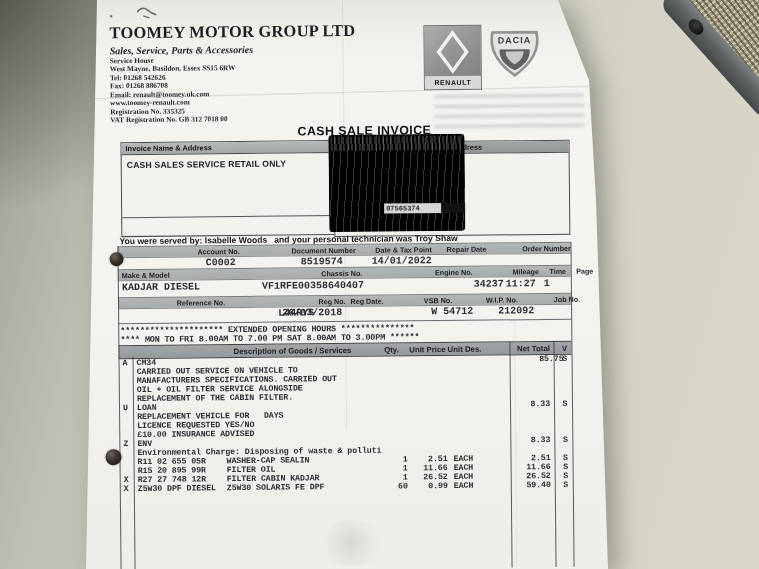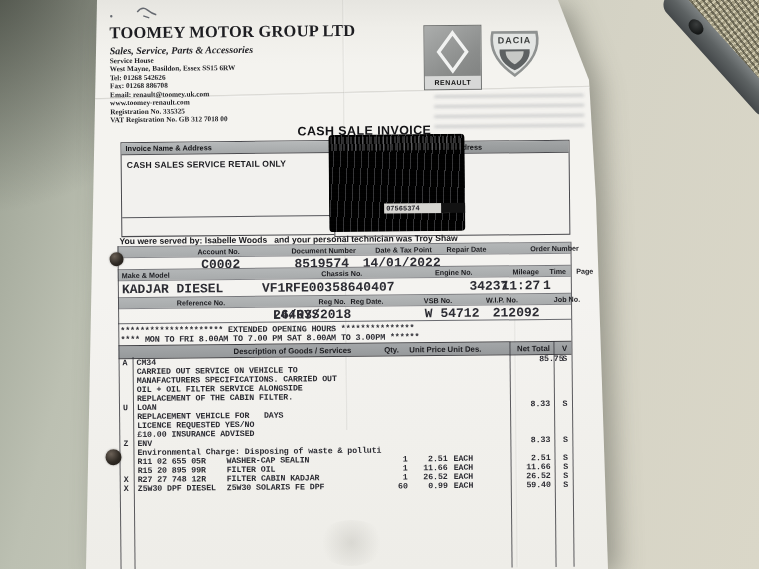--- a/index.html
+++ b/index.html
@@ -43,21 +43,21 @@
   .tagline{font-size:10px;font-weight:bold;font-style:italic;}
   .addr{font-size:7.3px;font-weight:bold;line-height:8.45px;color:#26262a;}
   .title{font-size:12.5px;font-weight:bold;letter-spacing:.4px;color:#131316;text-align:center;}
   .boxed{border:1.2px solid #4a4a4e;}
   .bar{background:linear-gradient(180deg,#b6b9ba,#a5a8a9);border-bottom:1px solid #4a4a4e;}
   .bar-label{font-size:7.4px;font-weight:bold;color:#161619;}
   .hdrbar{background:linear-gradient(180deg,#b3b6b7,#a8abac);border-top:1px solid #77787c;border-bottom:1px solid #85868a;}
   .hdrbar-dark{background:linear-gradient(180deg,#a3a6a8,#96999b);border-top:1px solid #3f3f43;border-bottom:1px solid #3f3f43;}
   .th{font-size:7.2px;font-weight:bold;color:#1d1d21;white-space:nowrap;}
   .thc{transform:translateX(-50%);}
-  .val{font-size:13px;}
+  .val{font-size:10px;}
   .valc{transform:translateX(-50%);}
   .servedby{font-size:8.6px;font-weight:bold;color:#1b1b1f;white-space:pre;}
   .hours{font-size:8.5px;letter-spacing:-.2px;}
   .item{font-size:8.3px;letter-spacing:-.1px;}
   .num{text-align:right;}
   .vline{background:rgba(52,52,58,.8);width:1.2px;}
   .scribble{background-color:#131313;border-radius:4px;
     background-image:
       repeating-linear-gradient(94deg, rgba(0,0,0,.95) 0 6px, rgba(58,58,60,.9) 6px 7px),
       repeating-linear-gradient(2deg, rgba(5,5,5,1) 0 3px, rgba(38,38,40,1) 3px 4px);}
@@ -140,21 +140,21 @@
         <div class="abs" style="left:112px;top:69px;width:24px;height:10px;background:#121212;"></div>
       </div>
 
       <div class="abs servedby" style="left:36px;top:234px;">You were served by: Isabelle Woods   and your personal technician was Troy Shaw</div>
 
       <div class="abs hdrbar" style="left:34px;top:244px;width:453px;height:10px;">
         <span class="abs th thc" style="left:101px;top:1px;">Account No.</span>
         <span class="abs th thc" style="left:206px;top:1px;">Document Number</span>
         <span class="abs th thc" style="left:286px;top:1px;">Date &amp; Tax Point</span>
         <span class="abs th thc" style="left:349px;top:1px;">Repair Date</span>
-        <span class="abs th thc" style="left:429px;top:1px;margin-left:8px;">Order Number</span>
+        <span class="abs th thc" style="left:429px;top:1px;">Order Number</span>
       </div>
       <span class="abs mono val valc" style="left:137px;top:256px;">C0002</span>
       <span class="abs mono val valc" style="left:238px;top:256px;">8519574</span>
       <span class="abs mono val valc" style="left:318px;top:256px;">14/01/2022</span>
 
       <div class="abs hdrbar" style="left:34px;top:267px;width:453px;height:10px;">
         <span class="abs th" style="left:4px;top:1px;">Make &amp; Model</span>
         <span class="abs th thc" style="left:224px;top:1px;">Chassis No.</span>
         <span class="abs th thc" style="left:336px;top:1px;">Engine No.</span>
         <span class="abs th thc" style="left:408px;top:1px;">Mileage</span>

